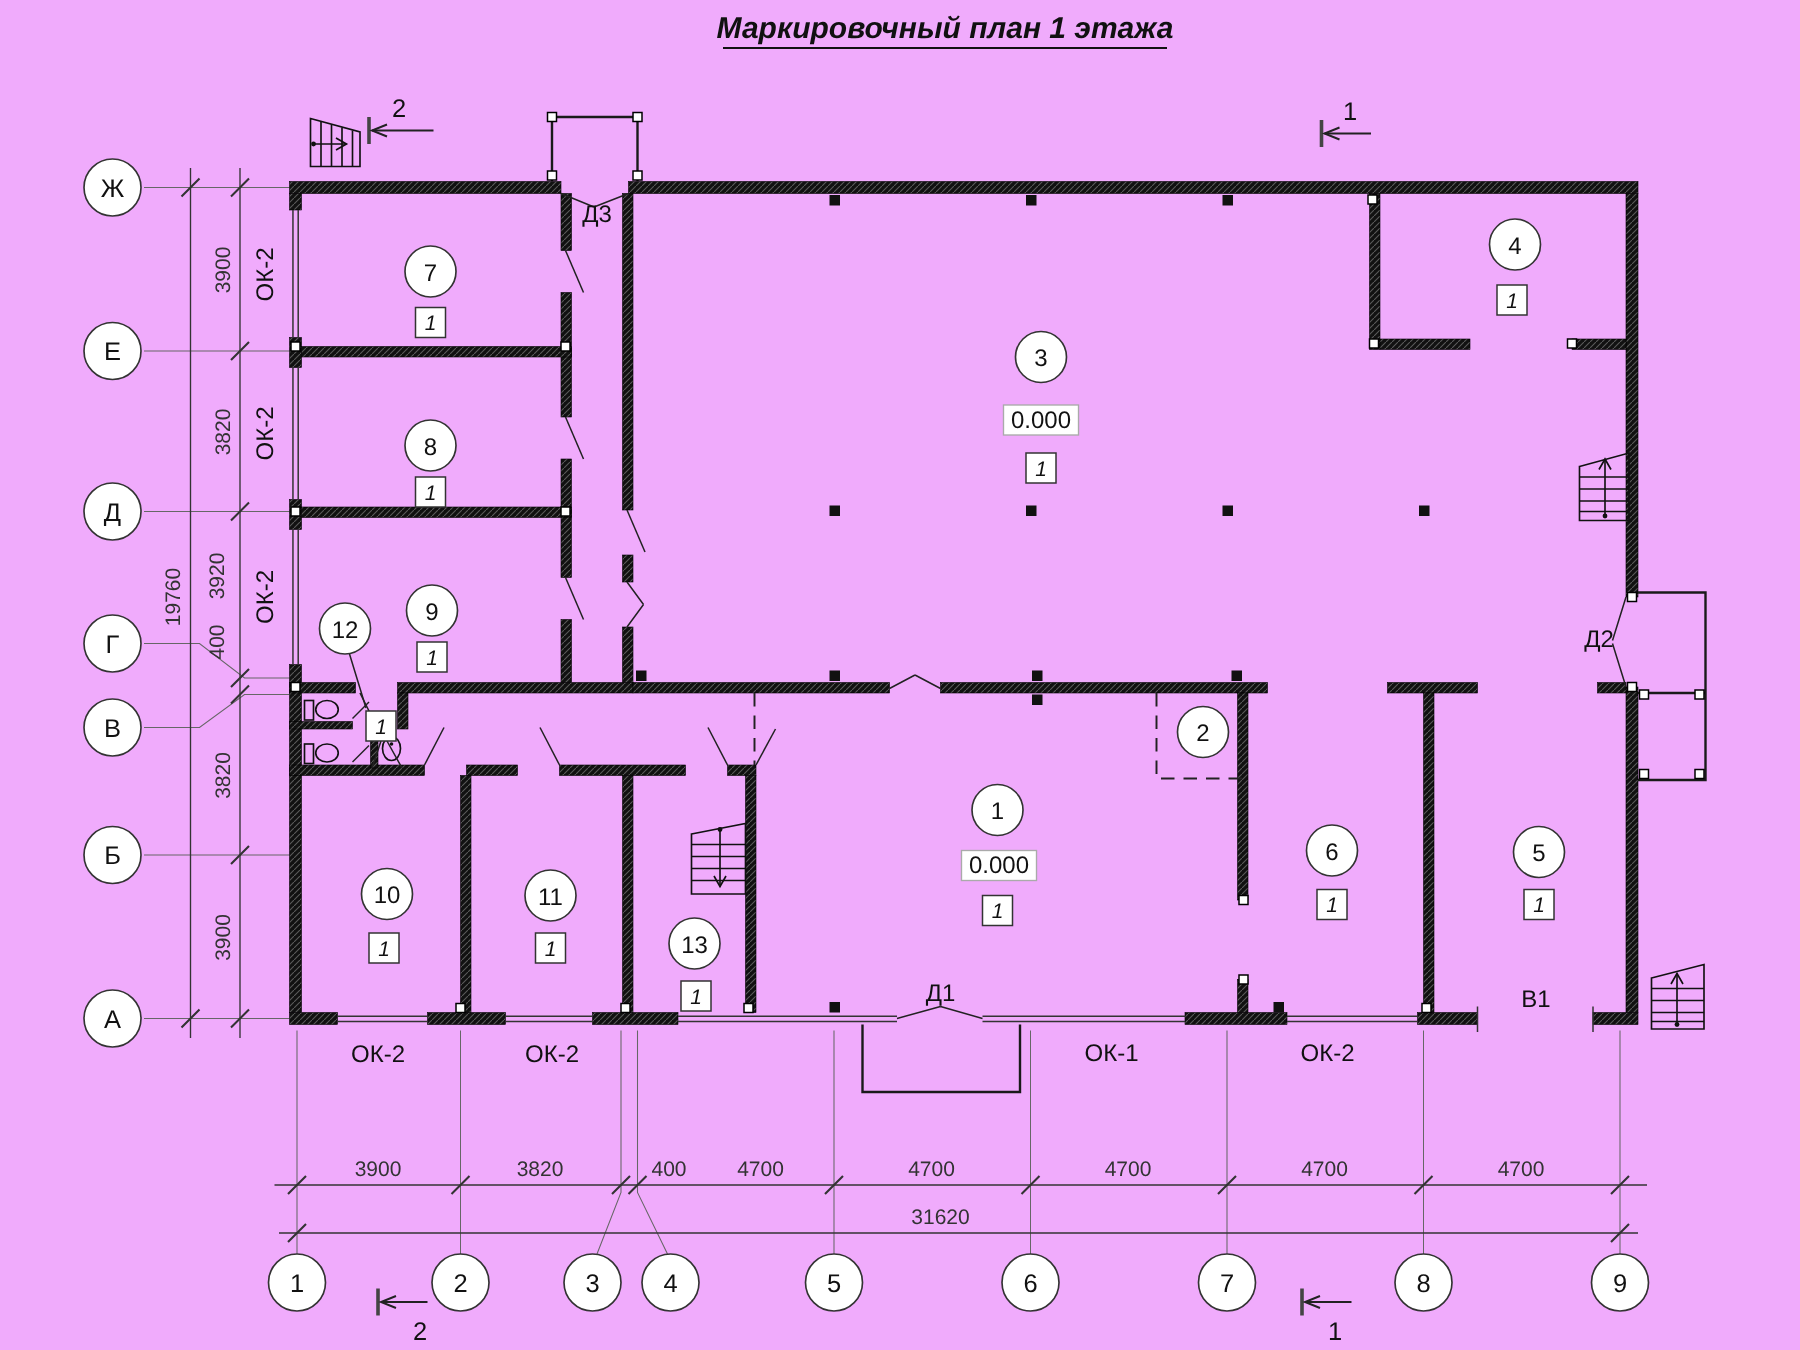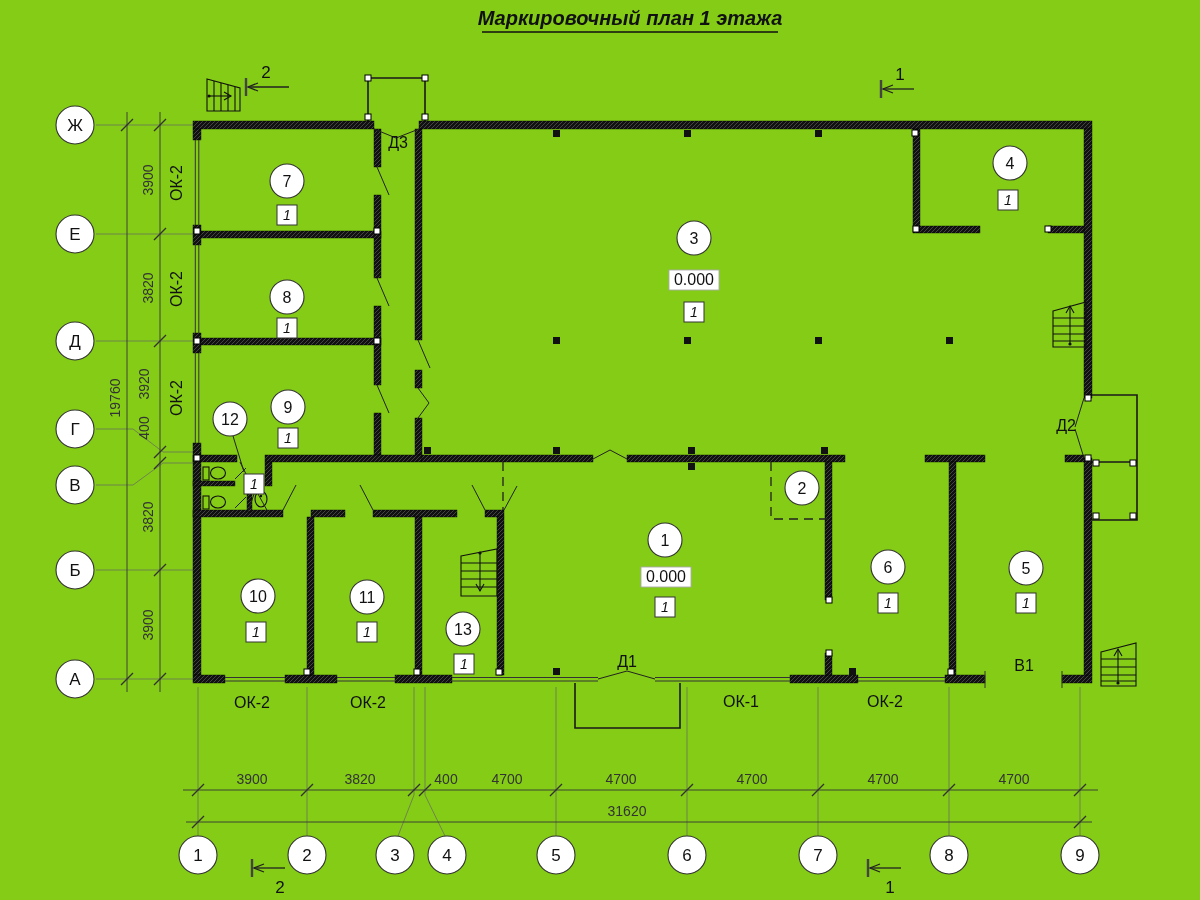--- a/index.html
+++ b/index.html
@@ -1,16 +1,16 @@
 <!DOCTYPE html>
 <html><head>
 <meta charset="utf-8">
 <style>
   html,body{margin:0;padding:0;background:#fff;}
-  .page{width:1200px;height:900px;position:relative;background:#84cc16;
+  .page{width:1200px;height:900px;position:relative;background:#f0abfc;
         font-family:"Liberation Sans", sans-serif;}
   svg{display:block;}
   
   .wall{fill:url(#wh);stroke:#000;stroke-width:.4;}
   .thin{stroke:#1a1a1a;stroke-width:1.6;fill:none;}
   .win{stroke:#333;stroke-width:1;fill:none;}
   .leaf{stroke:#222;stroke-width:1;fill:none;}
   .dash{stroke:#222;stroke-width:1.3;fill:none;stroke-dasharray:9 6;}
   .xline{stroke:#666;stroke-width:.7;fill:none;}
   .dim{stroke:#333;stroke-width:.9;fill:none;}

